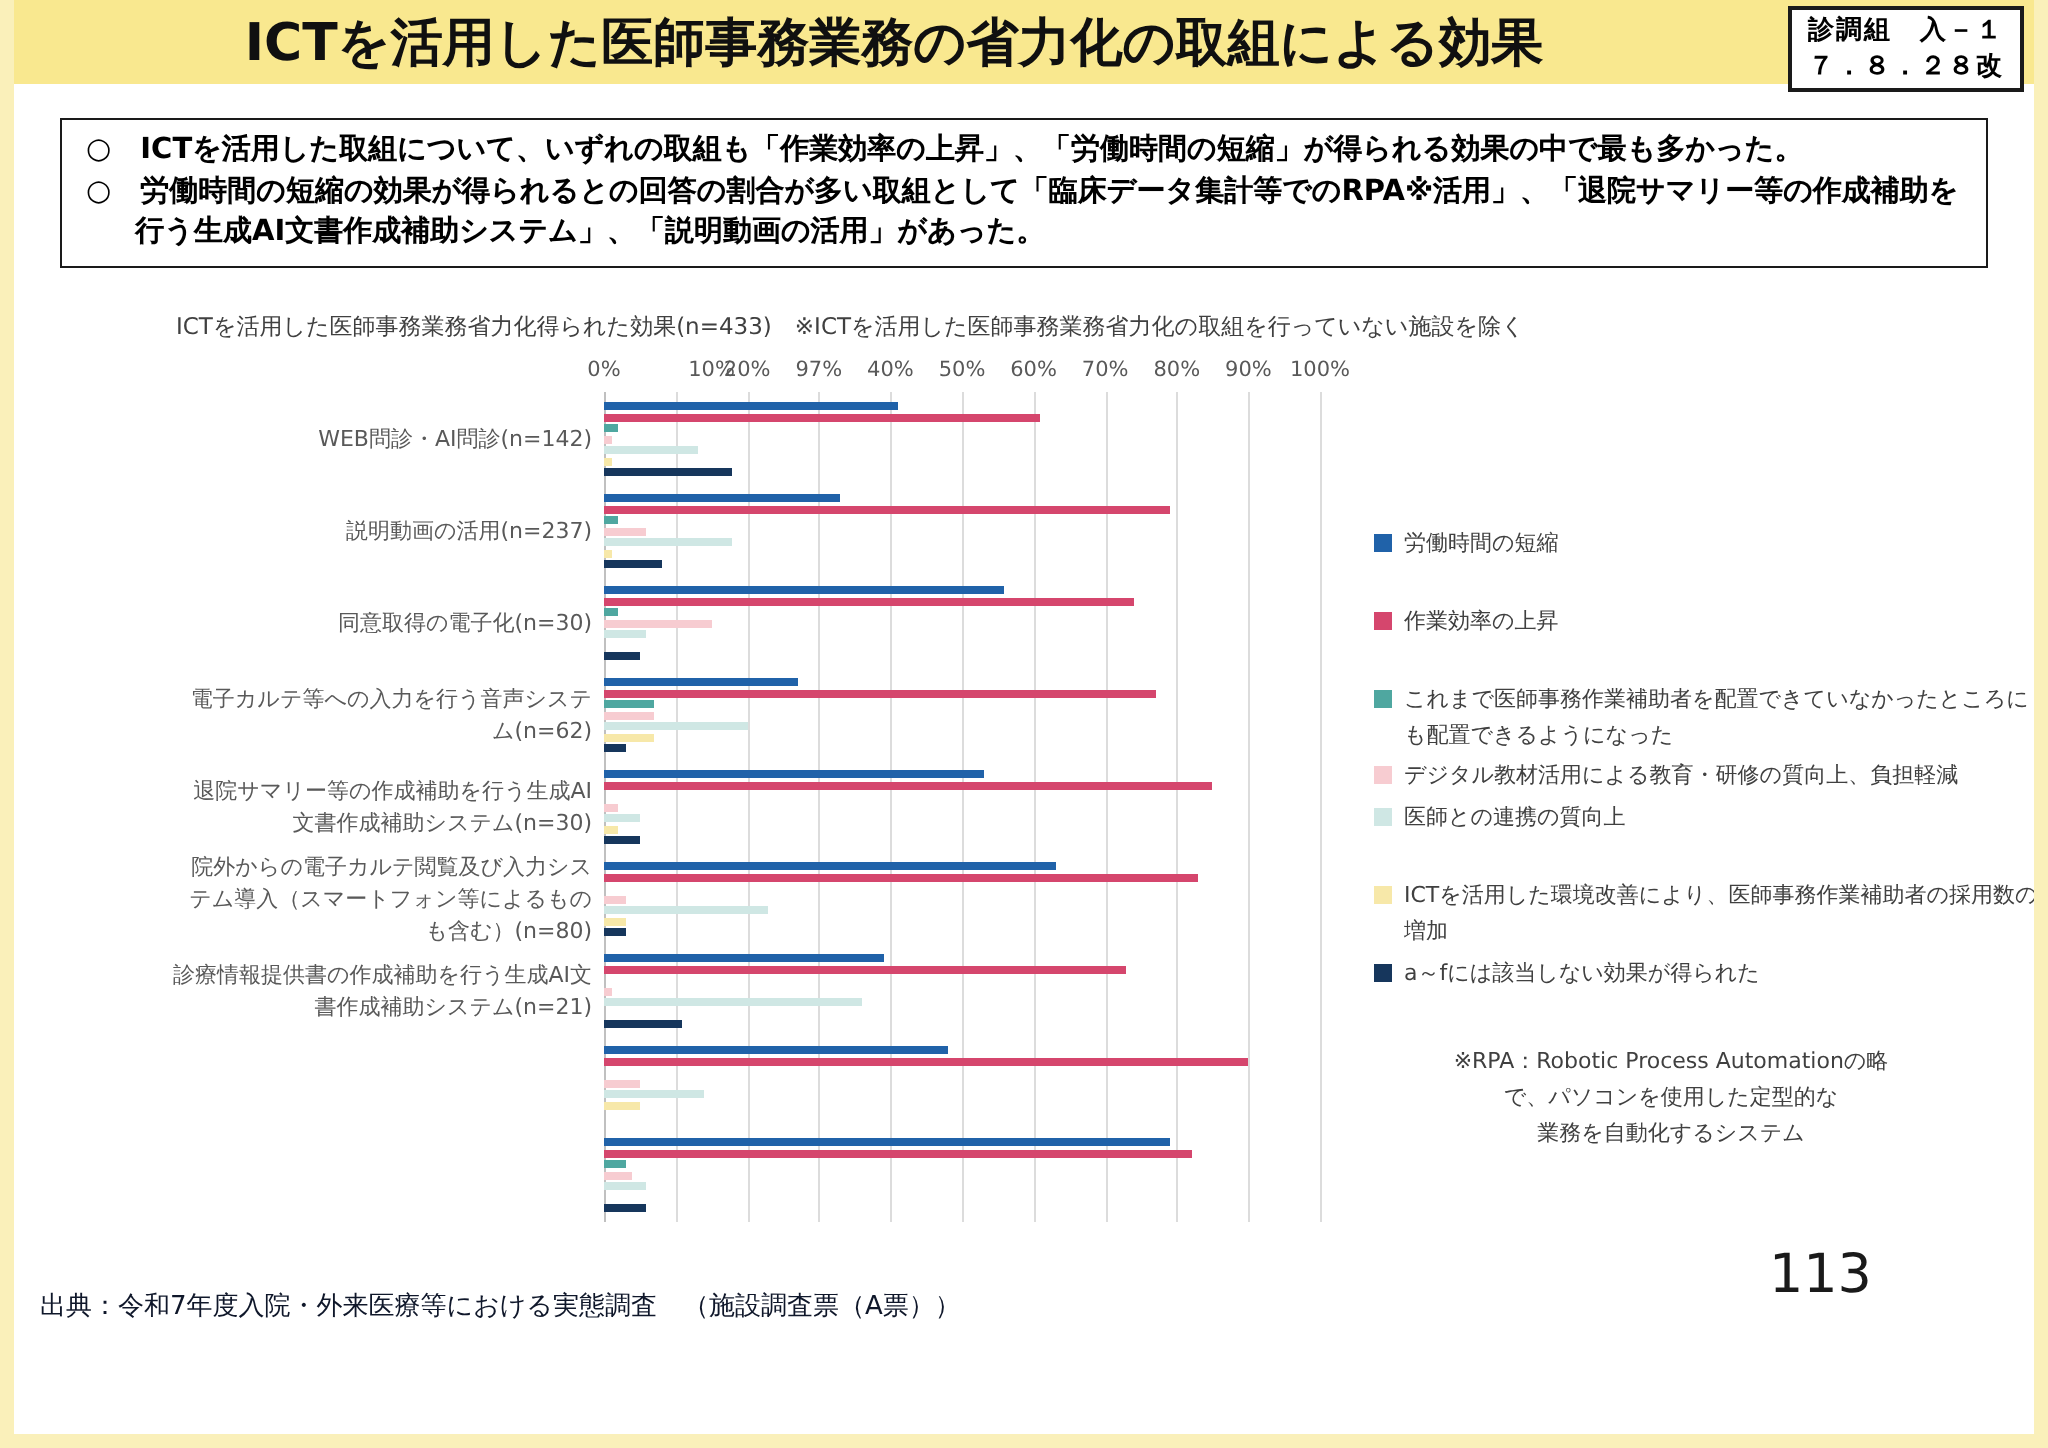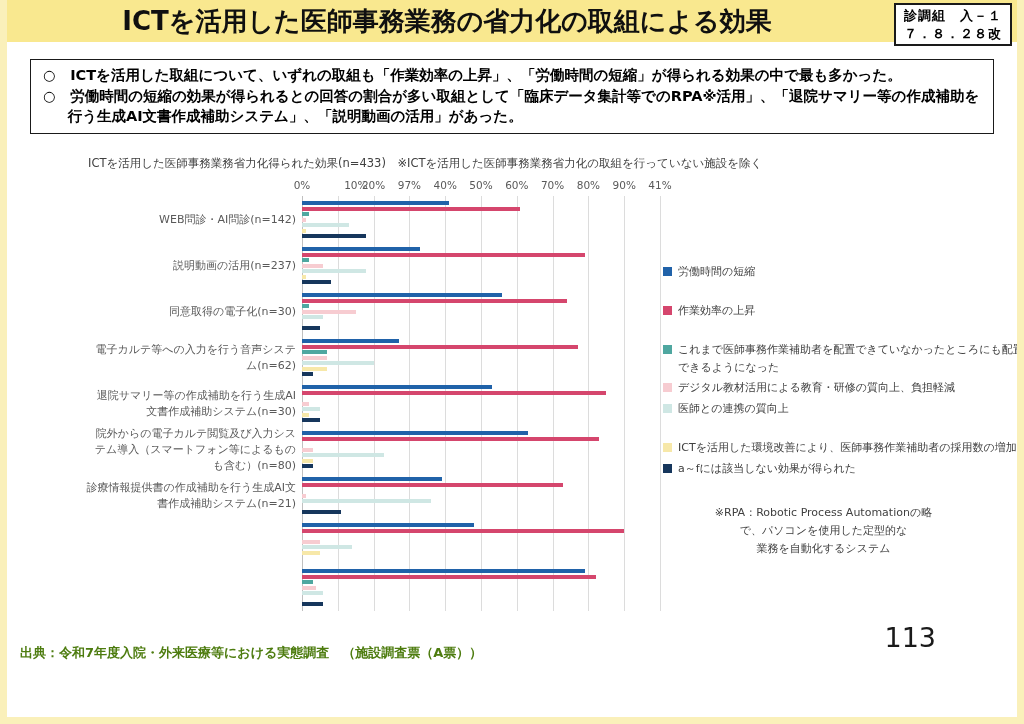--- a/index.html
+++ b/index.html
@@ -29,28 +29,28 @@
 
   .plot-col { width:358px; position:relative; }
   .ticks { position:relative; height:18px; font-size:10.5px; color:#595959; }
   .tick-label { position:absolute; top:0; transform:translateX(-50%); white-space:nowrap; }
   .plot { position:relative; height:414px; }
   .gridline { position:absolute; top:-1px; bottom:0; width:1px; background:#dcdcdc; }
   .gridline.zero { background:#c0c0c0; }
   .bar-group { height:46px; display:flex; flex-direction:column; justify-content:center; row-gap:1.5px; position:relative; z-index:1; }
   .bar { height:4px; }
 
-  .legend-col { flex:1; padding-left:3px; padding-top:84px; }
+  .legend-col { flex:1; padding-left:27px; padding-top:84px; }
   .legend-item { display:flex; margin-bottom:21px; font-size:11px; color:#404040; line-height:1.63; }
   .legend-item.tight { margin-bottom:3px; }
   .swatch { width:9px; height:9px; flex:0 0 9px; margin-right:6px; margin-top:4px; }
 
   .rpa-note { margin-top:26px; font-size:11px; color:#404040; line-height:1.65; text-align:center; padding-right:40px; }
 
-  .source-text { position:absolute; left:20px; top:644px; font-size:13px; color:#4d7c0f;font-weight:bold; }
+  .source-text { position:absolute; left:20px; top:644px; font-size:13px; color:#0f172a; }
   .pageno { position:absolute; right:88px; top:622px; font-size:27px; color:#1a1a1a; }
 </style>
 </head>
 <body>
 
 <div class="frame"></div>
 
 <div class="title-band">
   <h1>ICTを活用した医師事務業務の省力化の取組による効果</h1>
 </div>
@@ -84,21 +84,21 @@
         <span class="tick-label" style="left: 0%;">0%</span>
         <span class="tick-label" style="left: 10%; margin-left: 18px;">10%</span>
         <span class="tick-label" style="left: 20%;">20%</span>
         <span class="tick-label" style="left: 30%;">97%</span>
         <span class="tick-label" style="left: 40%;">40%</span>
         <span class="tick-label" style="left: 50%;">50%</span>
         <span class="tick-label" style="left: 60%;">60%</span>
         <span class="tick-label" style="left: 70%;">70%</span>
         <span class="tick-label" style="left: 80%;">80%</span>
         <span class="tick-label" style="left: 90%;">90%</span>
-        <span class="tick-label" style="left: 100%;">41%</span>
+        <span class="tick-label" style="left: 100%;">100%</span>
       </div>
     <div class="plot" id="plot">
         <div class="gridline zero" style="left: 0%;"></div>
         <div class="gridline" style="left: 10%;"></div>
         <div class="gridline" style="left: 20%;"></div>
         <div class="gridline" style="left: 30%;"></div>
         <div class="gridline" style="left: 40%;"></div>
         <div class="gridline" style="left: 50%;"></div>
         <div class="gridline" style="left: 60%;"></div>
         <div class="gridline" style="left: 70%;"></div>

